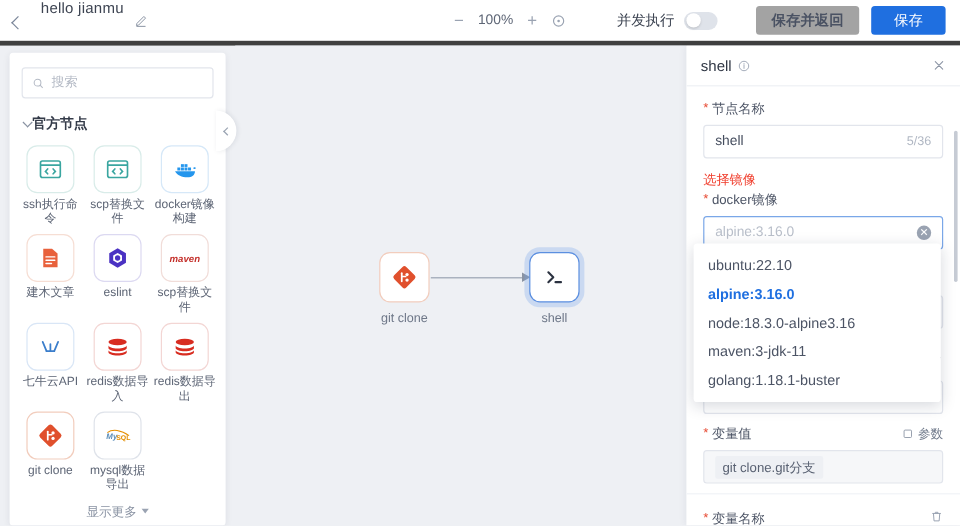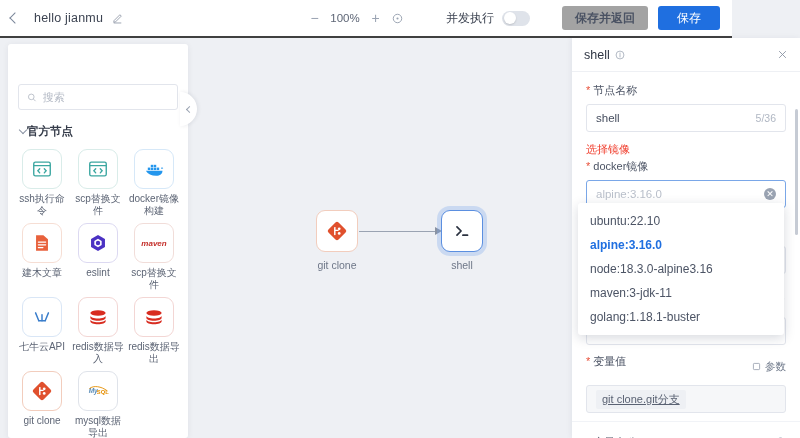--- a/index.html
+++ b/index.html
@@ -5,23 +5,23 @@
   * { box-sizing: border-box; margin: 0; padding: 0; }
   html, body {
     width: 800px; height: 438px;
     font-family: "Liberation Sans", "DejaVu Sans", sans-serif;
     background: #eef0f4; overflow: hidden;
   }
   #app { position: relative; width: 800px; height: 438px; }
 
   
   .topbar {
-    position: absolute; top: 0; left: 0; width: 732px; height: 38px;
-    background: #ffffff; display: flex; align-items: center;
-    border-bottom: 2px solid #404040;
+    position: absolute; top: 0; left: 0; width: 800px; height: 38px;
+    background: #ffffff; display: flex; 
+    border-bottom: 4px solid #404040;
   }
   .back-btn {
     width: 30px; height: 38px; display: flex; align-items: center;
     justify-content: center; cursor: pointer;
   }
   .chev { width: 8px; height: 8px; border-left: 1.4px solid #7a8699;
           border-bottom: 1.4px solid #7a8699; transform: rotate(45deg); }
   .proj-title { font-size: 12.5px; color: #3d4452; margin-left: 4px; letter-spacing: .2px; }
   .pencil { margin-left: 9px; cursor: pointer; display: flex; align-items: center; }
   .topbar-right { margin-left: auto; display: flex; align-items: center; padding-right: 12px; }
@@ -40,21 +40,21 @@
          display: flex; align-items: center; justify-content: center; cursor: pointer; }
   .btn-plain { background: #a3a3a3; color: #4a5263; margin-left: 32px; font-weight: bold; }
   .btn-primary { background: #1f6fe0; color: #fff; margin-left: 10px; padding: 0 19px; }
 
   
   .left-panel {
     position: absolute; top: 44px; left: 8px; width: 180px; height: 394px;
     background: #fff; border-radius: 3px; box-shadow: 0 1px 6px rgba(20,30,60,.07);
     overflow: hidden;
   }
-  .search-wrap { padding: 12px 10px 6px 10px; margin-top: 28px; }
+  .search-wrap { padding: 12px 10px 6px 10px; }
   .search-box {
     height: 26px; border: 1px solid #e2e5ec; border-radius: 3px; display: flex;
     align-items: center; padding: 0 8px; gap: 6px; background: #fff;
   }
   .search-box input {
     border: none; outline: none; font-size: 11px; color: #5a6舍; width: 100%;
     font-family: "Liberation Sans", sans-serif; color: #6b7280; background: transparent;
   }
   .search-box input::placeholder { color: #b4bac5; }
   .sec-head { display: flex; align-items: center; gap: 1px; padding: 8px 12px 4px 12px; cursor: pointer; }
@@ -125,21 +125,21 @@
   }
   .inp.focused { border-color: #7aa7e8; }
   .inp .counter { margin-left: auto; font-size: 10.5px; color: #b0b7c3; }
   .inp .ph { color: #b9bfca; }
   .clear-dot {
     margin-left: auto; width: 12px; height: 12px; border-radius: 50%; background: #9aa3b2;
     color: #fff; font-size: 9px; display: flex; align-items: center; justify-content: center;
     cursor: pointer; line-height: 1;
   }
   .inp.readonly { background: #f6f7f9; }
-  .tagval { background: #eef0f4; border-radius: 2px; padding: 2px 6px; font-size: 11px; color: #5a6273; text-decoration: underline; }
+  .tagval { background: #eef0f4; border-radius: 2px; padding: 2px 6px; font-size: 11px; color: #5a6273; }
   .row-head { display: flex; align-items: center; }
   .trash { margin-left: auto; cursor: pointer; }
   .param-link { margin-left: auto; display: flex; align-items: center; gap: 4px;
                 font-size: 10.5px; color: #6c7policy; color: #717b8c; cursor: pointer; }
 
   
   .dropdown {
     position: absolute; left: 6px; top: 131px; width: 206px;
     background: #fff; border-radius: 3px; box-shadow: 0 3px 12px rgba(20,30,60,.17);
     padding: 6px 0; z-index: 20;
@@ -421,21 +421,21 @@
             <svg width="11" height="11" viewBox="0 0 16 16" fill="none" stroke="#9aa3b2" stroke-width="1.2">
               <path d="M2.8 4.2h10.4M6.4 4.2V2.8h3.2v1.4M4.2 4.2l.7 9h6.2l.7-9" stroke-linejoin="round"></path>
             </svg>
           </span>
         </div>
         <div class="inp" style="margin-top:6px">
           <span>BRANCH</span>
         </div>
 
         <div class="row-head" style="margin-top:9px">
-          <span class="lbl req" style="margin-bottom:10px">变量值</span>
+          <span class="lbl req" style="margin-bottom:0">变量值</span>
           <span class="param-link">
             <svg width="9" height="9" viewBox="0 0 16 16" fill="none" stroke="#8a93a3" stroke-width="1.3">
               <rect x="2.5" y="2.5" width="11" height="11" rx="1.5"></rect>
             </svg>
             <span>参数</span>
           </span>
         </div>
         <div class="inp readonly" style="margin-top:6px">
           <span class="tagval">git clone.git分支</span>
         </div>

